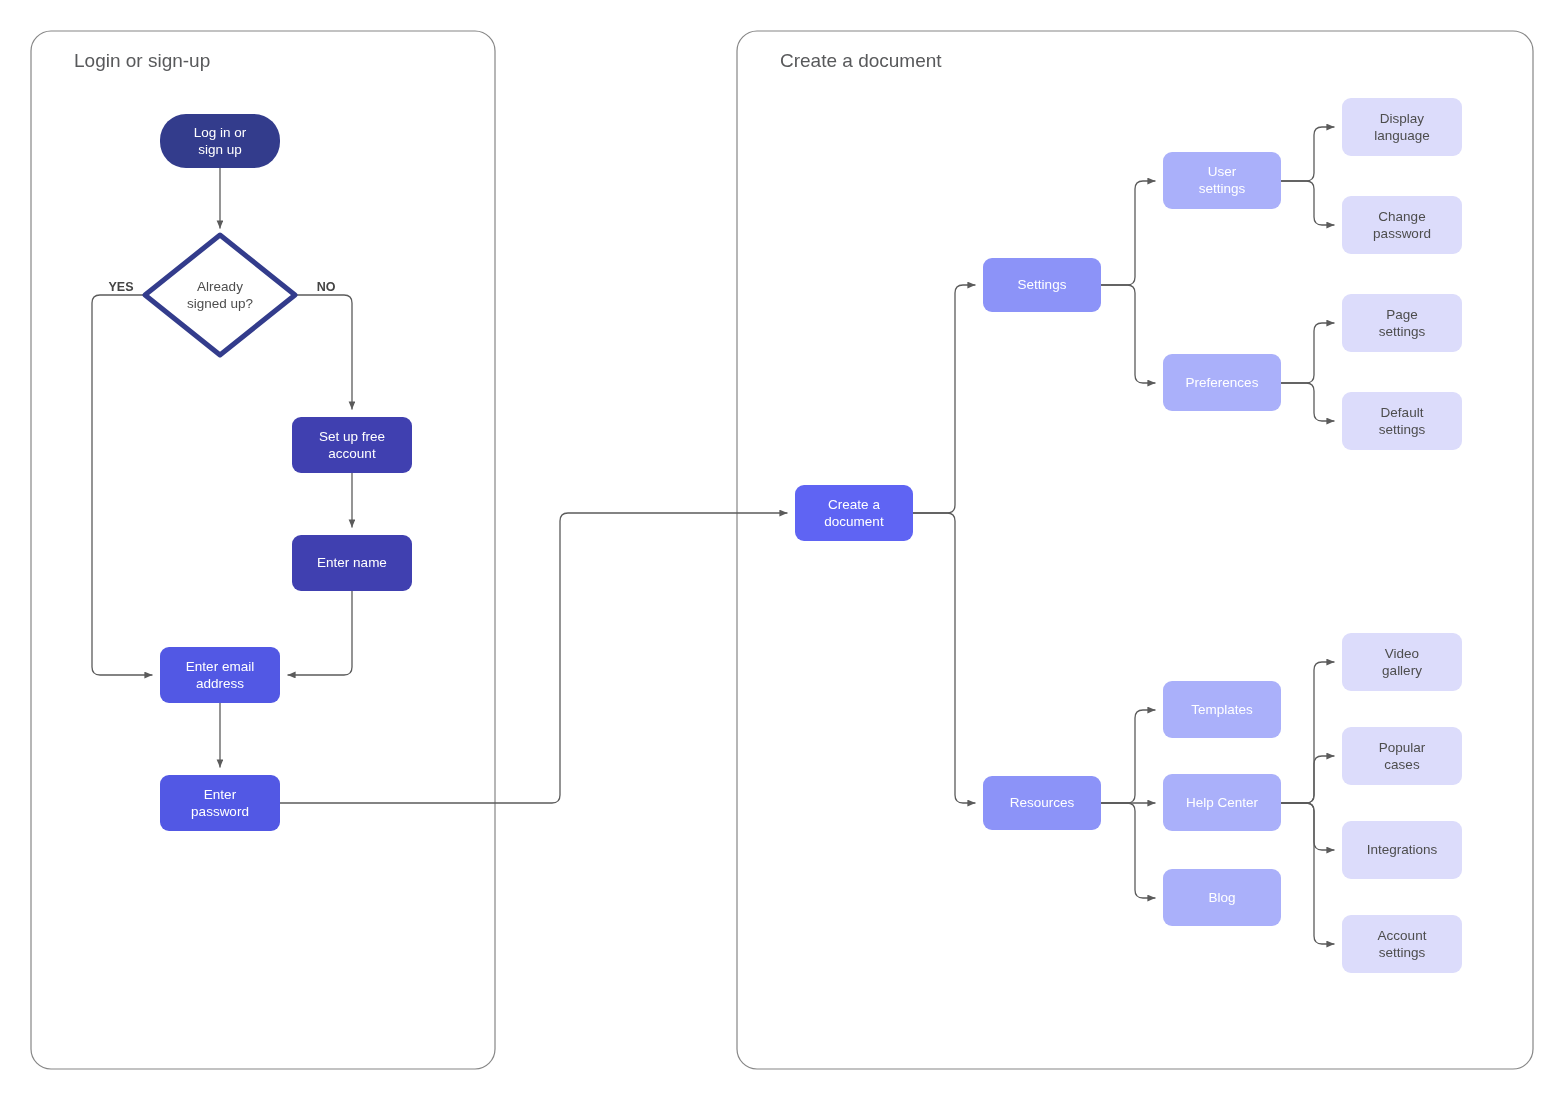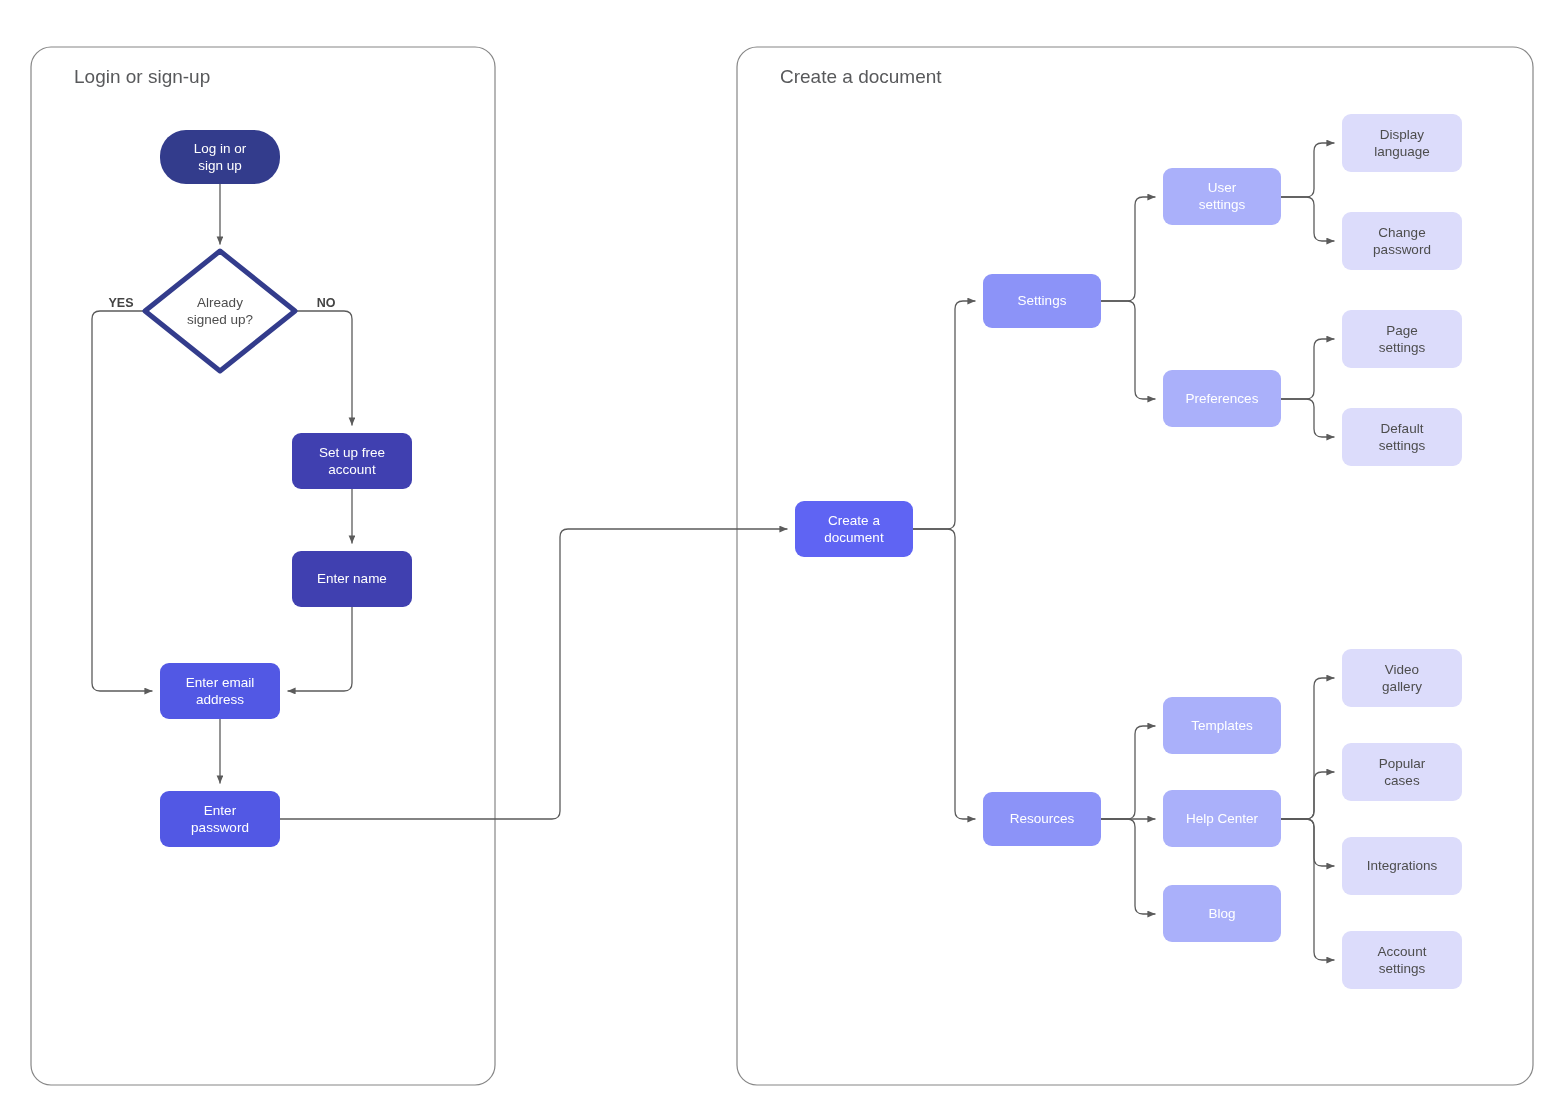--- a/index.html
+++ b/index.html
@@ -2,21 +2,21 @@
 <html><head>
 <meta charset="utf-8">
 <title>Flowchart</title>
 <style>
   html,body{margin:0;padding:0;background:#ffffff;}
   body{
     width:1566px;height:1107px;
     font-family:"Liberation Sans","DejaVu Sans",sans-serif;
     overflow:hidden;
   }
-  #stage{position:relative;width:1566px;height:863px;margin-top:16px;}
+  #stage{position:relative;width:1566px;height:863px;}
   svg#canvas{position:absolute;left:0;top:0;width:1566px;height:1107px;}
 
   .group-frame{fill:#ffffff;stroke:#868686;stroke-width:1.2;}
   .group-title{font-size:19px;fill:#58595b;}
 
   .edge{fill:none;stroke:#5b5b5b;stroke-width:1.3;stroke-linecap:round;stroke-linejoin:round;}
   .edge-label{font-size:12.5px;font-weight:bold;fill:#444444;}
 
   .node-rect{stroke:none;}
   .node-diamond{fill:#ffffff;stroke:#333c8c;stroke-width:5;stroke-linejoin:round;}

